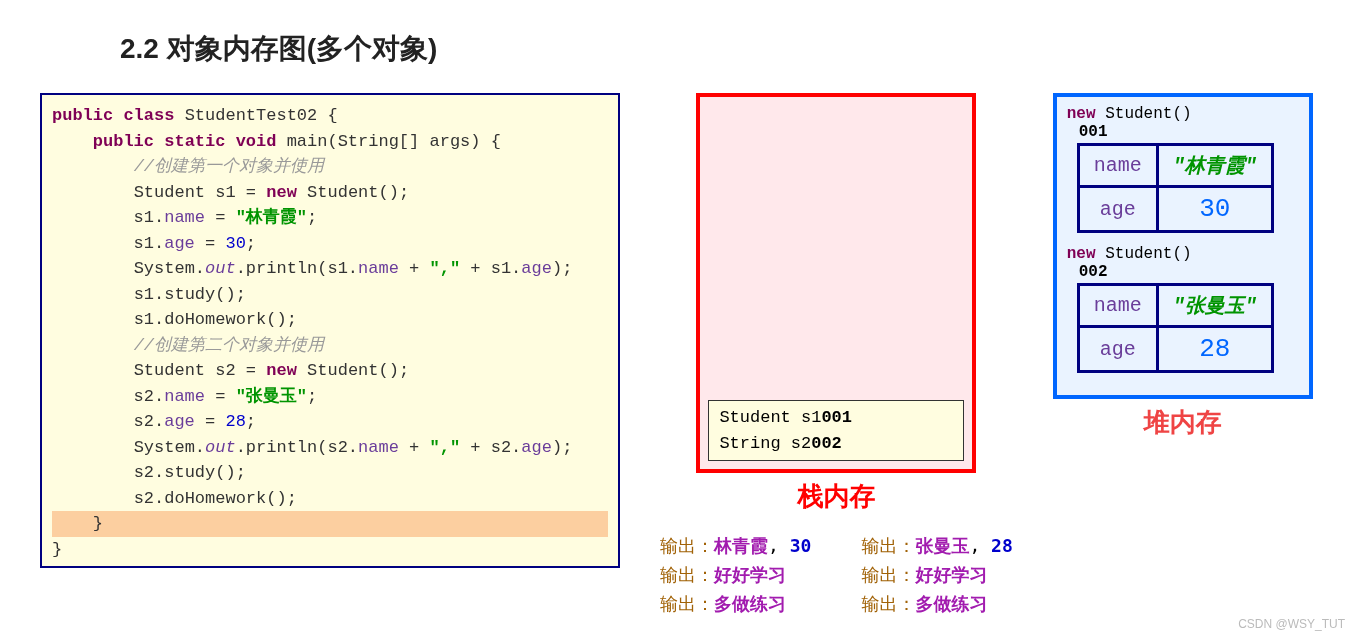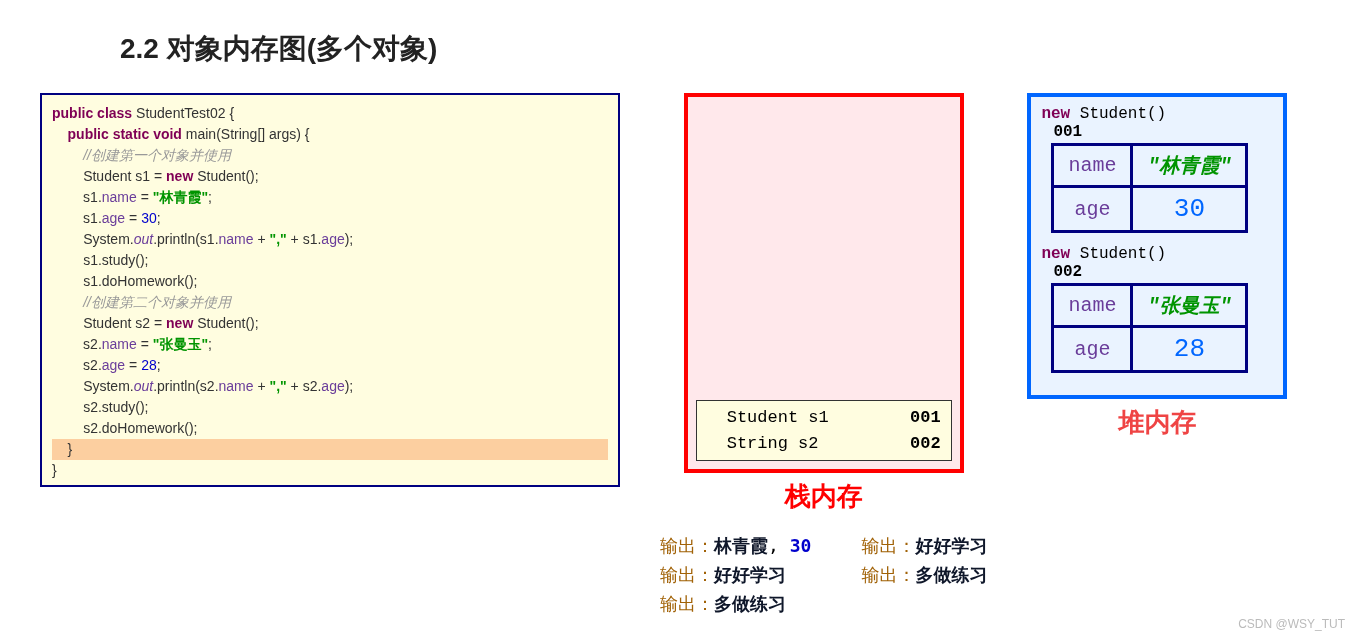--- a/index.html
+++ b/index.html
@@ -20,22 +20,22 @@
     display: flex;
     align-items: flex-start;
     gap: 40px;
   }
   
   .code-panel {
     width: 580px;
     border: 2px solid #000080;
     background: #fffde0;
     padding: 8px 10px 4px 10px;
-    font-family: Liberation Sans, sans-serif;
-    font-size: 14px;
+    font-family: Liberation Mono, monospace;
+    font-size: 17px;
     line-height: 1.5;
     white-space: pre;
     color: #333;
   }
   .kw { color: #7f0055; font-weight: bold; }
   .cname { color: #333; }
   .comment { color: #999999; font-style: italic; }
   .field { color: #6a3d9a; }
   .str { color: #009400; font-weight: bold; }
   .num { color: #0000cc; }
@@ -55,21 +55,21 @@
     padding: 8px;
   }
   .stack-frame {
     border: 1px solid #333;
     background: #fffde0;
     font-family: "Courier New",monospace;
     font-size: 17px;
     padding: 4px 10px;
     line-height: 1.5;
   }
-  .stack-frame .row { display:flex; justify-content:space-between;margin-left:20px;}
+  .stack-frame .row { display:flex; }
   .mem-label { font-size: 26px; font-weight: bold; margin-top:6px;}
   .stack-label { color: #ff0000; }
   .heap-label { color: #ef4444; }
   
   .heap-box {
     width: 260px;
     border: 4px solid #0066ff;
     background: #eaf3ff;
     padding: 8px 26px 10px 10px;
     font-family: "Courier New",monospace;
@@ -97,21 +97,21 @@
   .output-area {
     margin-top: 18px;
     display:flex;
     gap: 50px;
     font-size: 18px;
     font-family: "Microsoft YaHei","SimSun",monospace;
     margin-left: 0;
   }
   .output-col .oline { line-height:1.6;}
   .out-lbl { color:#a16207; }
-  .out-green { color:#0f172a; font-weight:bold;}
+  .out-green { color:#a21caf; font-weight:bold;}
   .out-blue { color:#0000cc; font-weight:bold;}
   .watermark {
     position: fixed;
     right: 12px;
     bottom: 0;
     font-size: 12px;
     color: #bbb;
     font-family: sans-serif;
   }
 </style>
@@ -158,20 +158,21 @@
       <div class="mem-label stack-label">栈内存</div>
     </div>
 
     <div class="output-area">
       <div class="output-col">
         <div class="oline"><span class="out-lbl">输出：</span><span class="out-green">林青霞</span><span>,</span> <span class="out-blue">30</span></div>
         <div class="oline"><span class="out-lbl">输出：</span><span class="out-green">好好学习</span></div>
         <div class="oline"><span class="out-lbl">输出：</span><span class="out-green">多做练习</span></div>
       </div>
       <div class="output-col">
+        <div class="oline"><span class="out-lbl">输出：</span><span class="out-green">张曼玉</span><span>,</span> <span class="out-blue">28</span></div>
         <div class="oline"><span class="out-lbl">输出：</span><span class="out-green">好好学习</span></div>
         <div class="oline"><span class="out-lbl">输出：</span><span class="out-green">多做练习</span></div>
       </div>
     </div>
   </div>
 
   <div class="mem-col">
     <div class="heap-box">
       <div class="heap-obj">
         <div class="heap-newline"><span class="kw2">new</span> <span>Student()</span></div>

